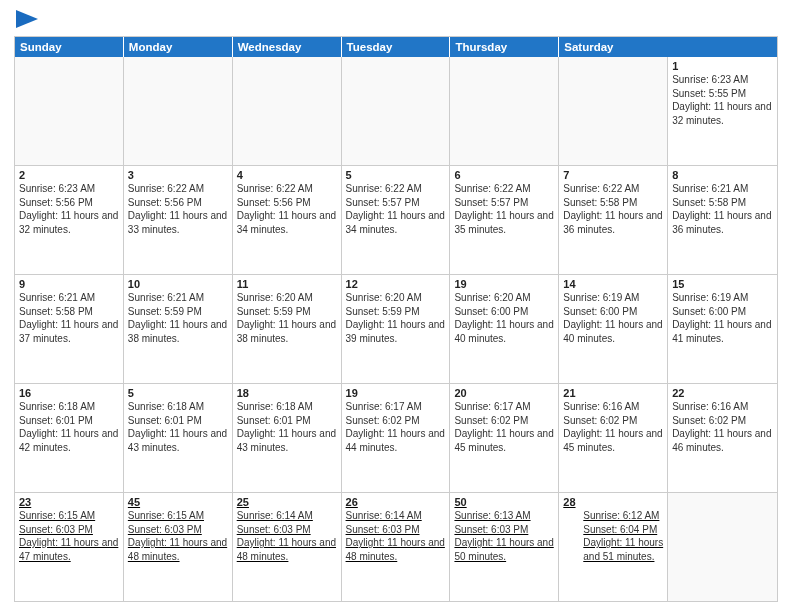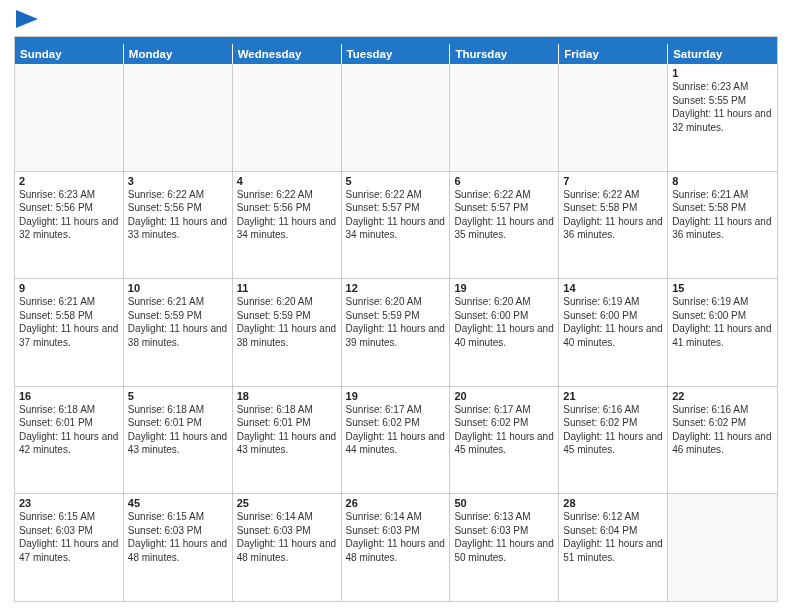--- a/index.html
+++ b/index.html
@@ -59,35 +59,34 @@
       grid-template-columns: repeat(7, 1fr);
       background: #2176c7;
     }
     .cal-header-cell {
       color: #fff;
       font-size: 11.5px;
       font-weight: bold;
       padding: 4px 5px;
       border-right: 1px solid #fff;
       text-align: left;
-      margin-top: 7px;
     }
     .cal-header-cell:last-child { border-right: none; }
     .cal-body {
       flex: 1;
       display: flex;
       flex-direction: column;
     }
     .cal-row {
       display: grid;
       grid-template-columns: repeat(7, 1fr);
       flex: 1;
       border-bottom: 1px solid #ccc;
     }
-    .cal-row:last-child { border-bottom: none; }
+    .cal-row:last-child { border-bottom: none; text-decoration: underline; }
     .cal-cell {
       border-right: 1px solid #ccc;
       padding: 3px 4px;
       font-size: 9.5px;
       color: #333;
       vertical-align: top;
       min-height: 80px;
       display: flex;
       flex-direction: column;
     }
@@ -126,21 +125,20 @@
   </div>
 
   <div class="calendar">
     <div class="cal-header">
 
     <div class="cal-header-cell">Sunday</div>
         <div class="cal-header-cell">Monday</div>
         <div class="cal-header-cell">Wednesday</div>
         <div class="cal-header-cell">Tuesday</div>
         <div class="cal-header-cell">Thursday</div>
-        <div class="cal-header-cell">Friday</div>
         <div class="cal-header-cell">Saturday</div>
       </div>
     <div class="cal-body">
 
     <div class="cal-row">
           <div class="cal-cell empty"></div>
           <div class="cal-cell empty"></div>
           <div class="cal-cell empty"></div>
           <div class="cal-cell empty"></div>
           <div class="cal-cell empty"></div>
@@ -310,21 +308,21 @@
 Daylight: 11 hours and 48 minutes.</div>
           </div>
           <div class="cal-cell">
             <div class="day-num">50</div>
             <div class="day-info" style="white-space: pre-line;">Sunrise: 6:13 AM
 Sunset: 6:03 PM
 Daylight: 11 hours and 50 minutes.</div>
           </div>
           <div class="cal-cell">
             <div class="day-num">28</div>
-            <div class="day-info" style="white-space: pre-line;">Sunrise: 6:12 AM
+            <div class="day-info" style="white-space: pre-line; margin-left: 20px;">Sunrise: 6:12 AM
 Sunset: 6:04 PM
 Daylight: 11 hours and 51 minutes.</div>
           </div>
           <div class="cal-cell empty"></div>
         </div>
       </div>
   </div>
 </div>
 
 </body></html>

